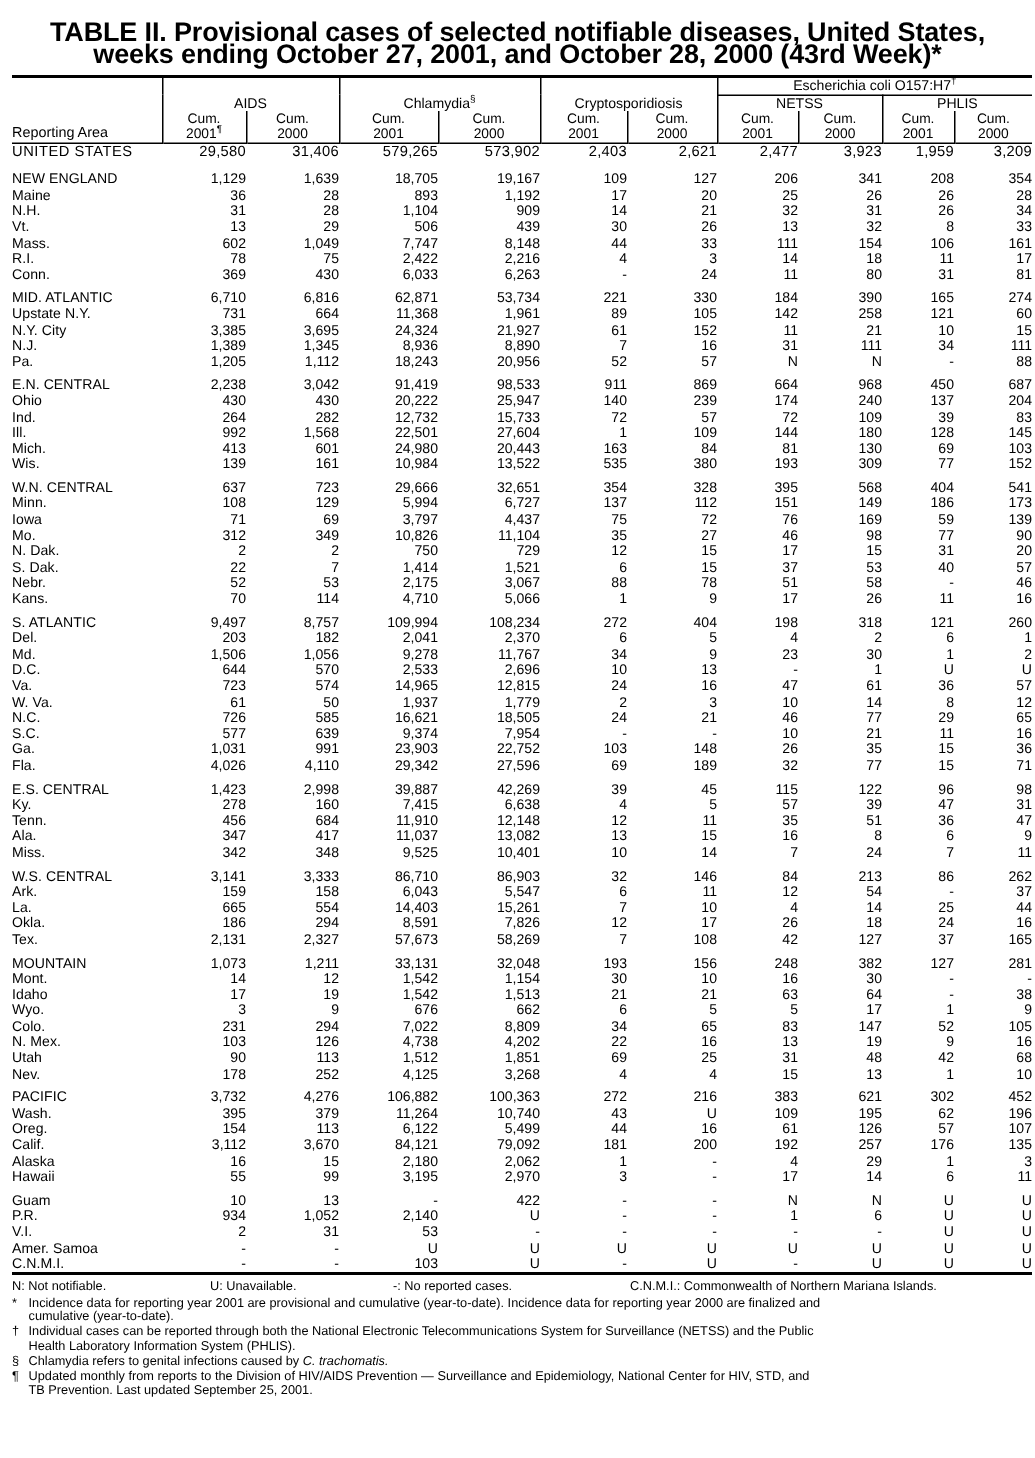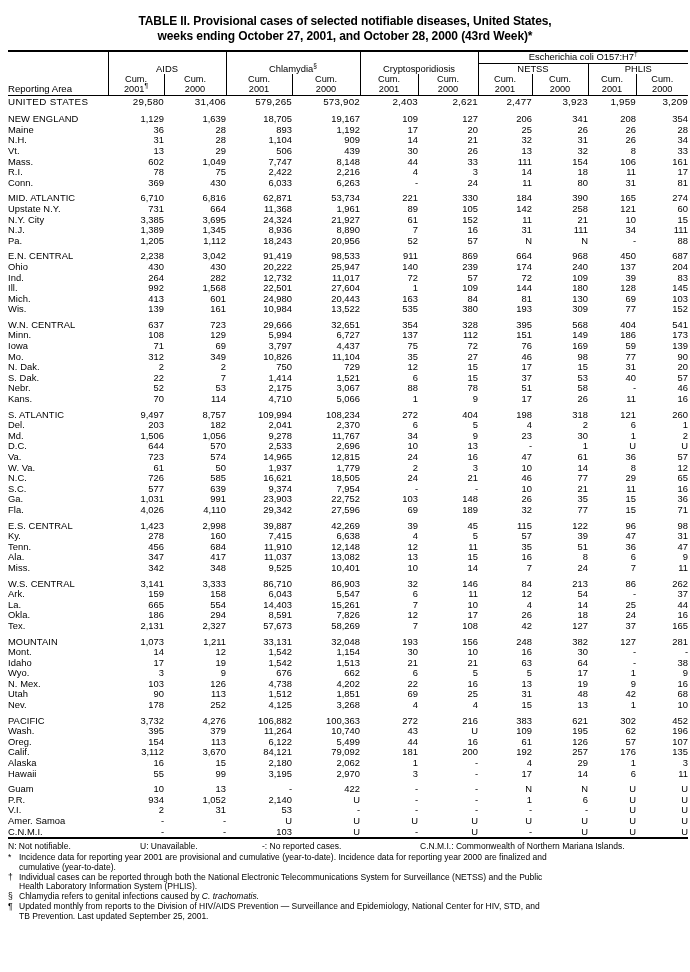--- a/index.html
+++ b/index.html
@@ -7,21 +7,21 @@
     width:690px;height:972px;
     font-family:"Liberation Sans","DejaVu Sans",sans-serif;
     color:#000;
     -webkit-font-smoothing:none;
   }
   .page{position:relative;width:690px;height:972px;box-sizing:border-box;padding:0 8px;}
 
   
   .title{
     text-align:center;
-    font-size:12px;
+    font-size:18px;
     font-weight:bold;
     line-height:15px;
     margin:14px 18px 6px 18px;
     letter-spacing:-0.1px;
   }
 
   
   table.tbl{
     width:674px;
     border-collapse:collapse;
@@ -368,21 +368,21 @@
           <td class="num">174</td>
           <td class="num">240</td>
           <td class="num">137</td>
           <td class="num">204</td>
         </tr>
         <tr class="d ">
           <td class="area">Ind.</td>
           <td class="num">264</td>
           <td class="num">282</td>
           <td class="num">12,732</td>
-          <td class="num">11,017</td>
+          <td class="num">15,733</td>
           <td class="num">72</td>
           <td class="num">57</td>
           <td class="num">72</td>
           <td class="num">109</td>
           <td class="num">39</td>
           <td class="num">83</td>
         </tr>
         <tr class="d ">
           <td class="area">Ill.</td>
           <td class="num">992</td>
@@ -847,20 +847,33 @@
           <td class="num">676</td>
           <td class="num">662</td>
           <td class="num">6</td>
           <td class="num">5</td>
           <td class="num">5</td>
           <td class="num">17</td>
           <td class="num">1</td>
           <td class="num">9</td>
         </tr>
         <tr class="d ">
+          <td class="area">Colo.</td>
+          <td class="num">231</td>
+          <td class="num">294</td>
+          <td class="num">7,022</td>
+          <td class="num">8,809</td>
+          <td class="num">34</td>
+          <td class="num">65</td>
+          <td class="num">83</td>
+          <td class="num">147</td>
+          <td class="num">52</td>
+          <td class="num">105</td>
+        </tr>
+        <tr class="d ">
           <td class="area">N. Mex.</td>
           <td class="num">103</td>
           <td class="num">126</td>
           <td class="num">4,738</td>
           <td class="num">4,202</td>
           <td class="num">22</td>
           <td class="num">16</td>
           <td class="num">13</td>
           <td class="num">19</td>
           <td class="num">9</td>

